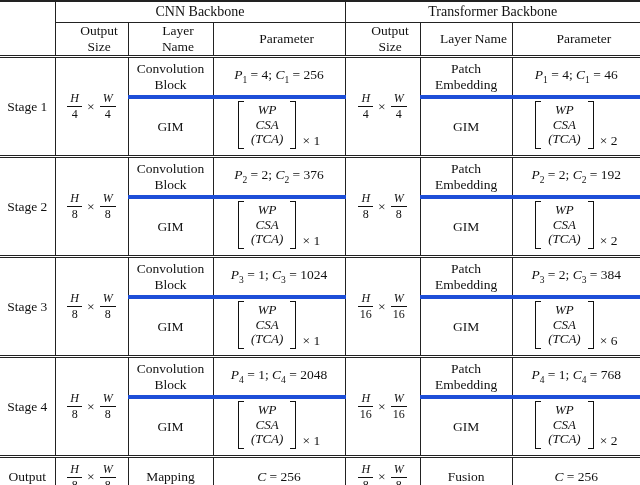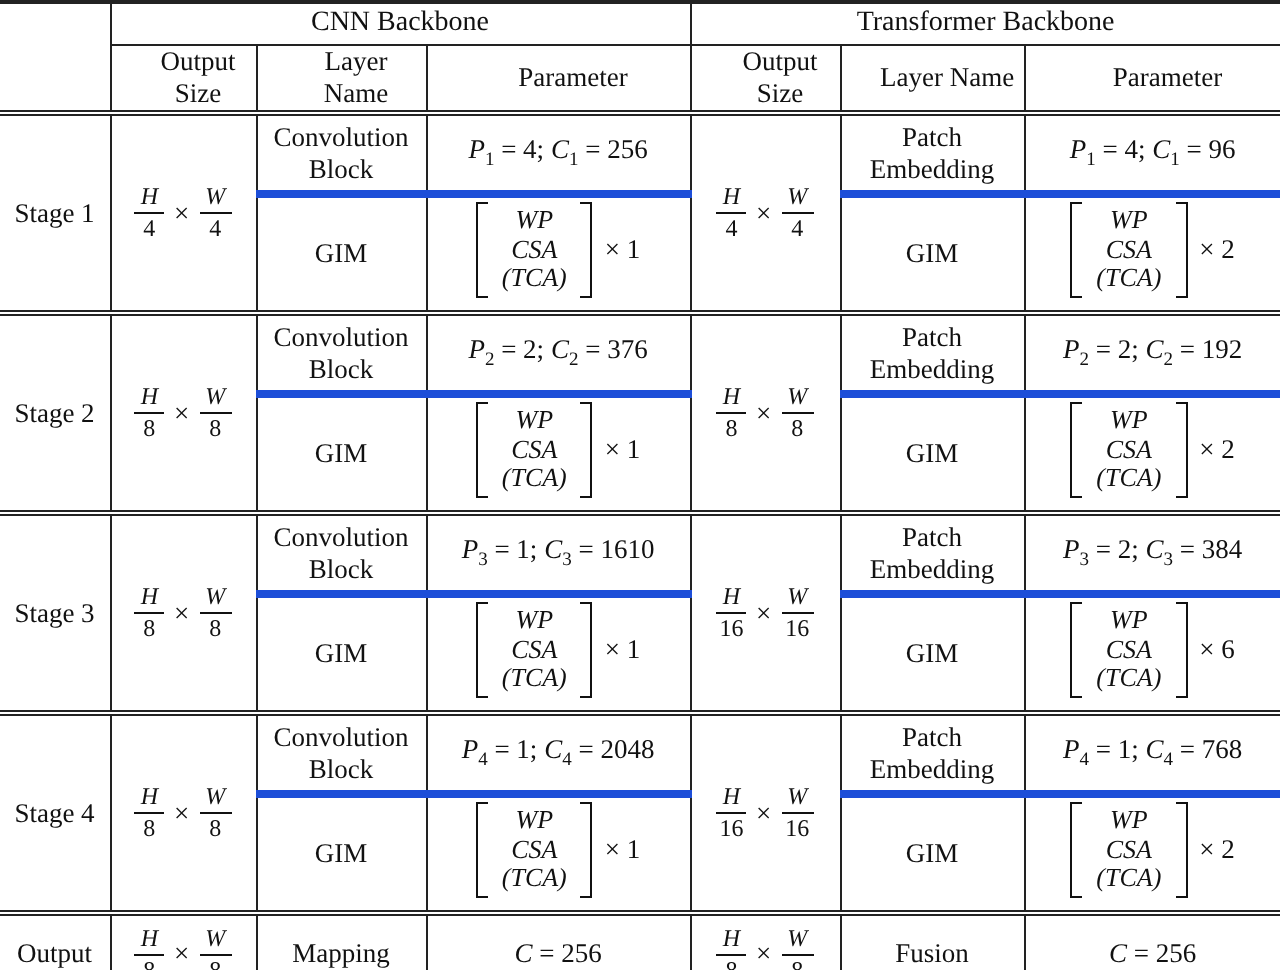--- a/index.html
+++ b/index.html
@@ -22,21 +22,21 @@
   tr.sub1 td.split { border-bottom: 4px solid #1d4ed8; height: 37px; line-height: 1.12; }
   tr.sub2 td { height: 56px; }
   tr.sub2 td, td.rs { border-bottom: 3px double #222; }
   .out-row td { height: 38px; border-bottom: 3px double #222; }
   .frac { display: inline-block; vertical-align: middle; font-size: 12px; line-height: 1.05; }
   .frac .num { display: block; border-bottom: 1px solid #111; padding: 0 3px 1px; }
   .frac .den { display: block; padding-top: 1px; }
   .times { display: inline-block; margin: 0 5px; vertical-align: middle; }
   i { font-style: italic; }
   sub { font-size: 9.5px; }
-  .mat { display: inline-flex; align-items: center; justify-content: center; }
+  .mat { display: inline-flex; align-items: flex-end; justify-content: center; }
   .mat-body { display: inline-flex; align-items: stretch; }
   .brk { width: 5px; }
   .brk.l { border-left: 1.4px solid #111; border-top: 1.4px solid #111; border-bottom: 1.4px solid #111; }
   .brk.r { border-right: 1.4px solid #111; border-top: 1.4px solid #111; border-bottom: 1.4px solid #111; }
   .mat-rows { display: flex; flex-direction: column; padding: 2px 7px; line-height: 1.13; font-size: 13px; font-style: italic; }
   .mult { margin-left: 6px; }
   .layer-cell { line-height: 1.15; }
 </style>
 </head>
 <body>
@@ -73,21 +73,21 @@
     <td class="br rs" rowspan="2">Stage 1</td>
     <td class="br rs" rowspan="2">
       <span class="frac"><i class="num">H</i><span class="den">4</span></span><span class="times">×</span><span class="frac"><i class="num">W</i><span class="den">4</span></span>
     </td>
     <td class="br split layer-cell">Convolution Block</td>
     <td class="br split"><i>P</i><sub>1</sub><span> = 4; </span><i>C</i><sub>1</sub><span> = 256</span></td>
     <td class="br rs" rowspan="2">
       <span class="frac"><i class="num">H</i><span class="den">4</span></span><span class="times">×</span><span class="frac"><i class="num">W</i><span class="den">4</span></span>
     </td>
     <td class="br split layer-cell">Patch Embedding</td>
-    <td class="split"><i>P</i><sub>1</sub><span> = 4; </span><i>C</i><sub>1</sub><span> = 96</span></td>
+    <td class="split"><i>P</i><sub>1</sub><span> = 4; </span><i>C</i><sub>1</sub><span> = 46</span></td>
   </tr>
   <tr class="sub2">
     <td class="br layer-cell">GIM</td>
     <td class="br">
       <span class="mat">
         <span class="mat-body">
           <span class="brk l"></span>
           <span class="mat-rows">
             <span>WP</span>
             <span>CSA</span>
@@ -160,21 +160,21 @@
       </span>
     </td>
   </tr>
 
   <tr class="sub1">
     <td class="br rs" rowspan="2">Stage 3</td>
     <td class="br rs" rowspan="2">
       <span class="frac"><i class="num">H</i><span class="den">8</span></span><span class="times">×</span><span class="frac"><i class="num">W</i><span class="den">8</span></span>
     </td>
     <td class="br split layer-cell">Convolution Block</td>
-    <td class="br split"><i>P</i><sub>3</sub><span> = 1; </span><i>C</i><sub>3</sub><span> = 1610</span></td>
+    <td class="br split"><i>P</i><sub>3</sub><span> = 1; </span><i>C</i><sub>3</sub><span> = 1024</span></td>
     <td class="br rs" rowspan="2">
       <span class="frac"><i class="num">H</i><span class="den">16</span></span><span class="times">×</span><span class="frac"><i class="num">W</i><span class="den">16</span></span>
     </td>
     <td class="br split layer-cell">Patch Embedding</td>
     <td class="split"><i>P</i><sub>3</sub><span> = 2; </span><i>C</i><sub>3</sub><span> = 384</span></td>
   </tr>
   <tr class="sub2">
     <td class="br layer-cell">GIM</td>
     <td class="br">
       <span class="mat">

